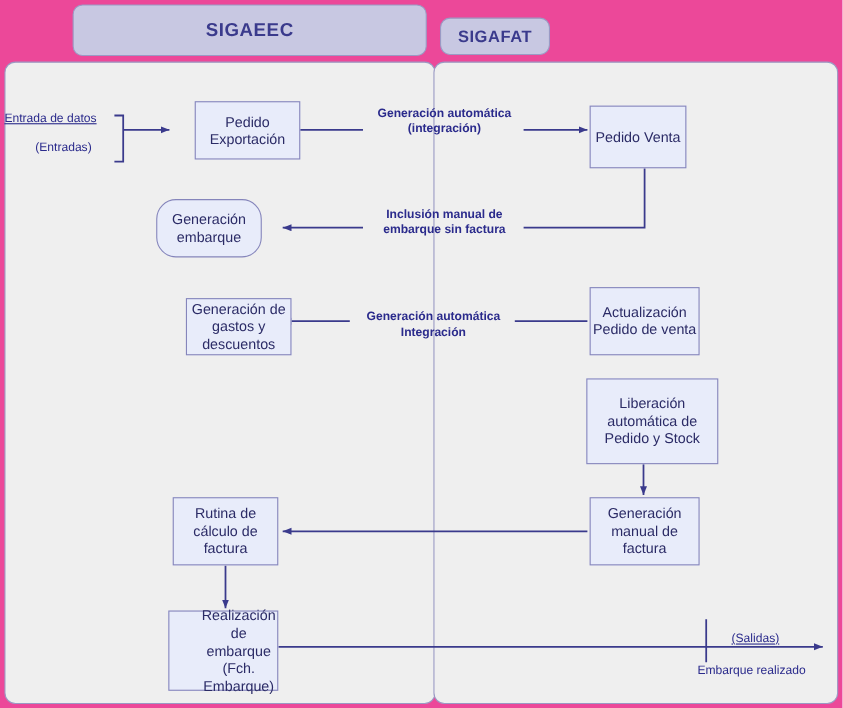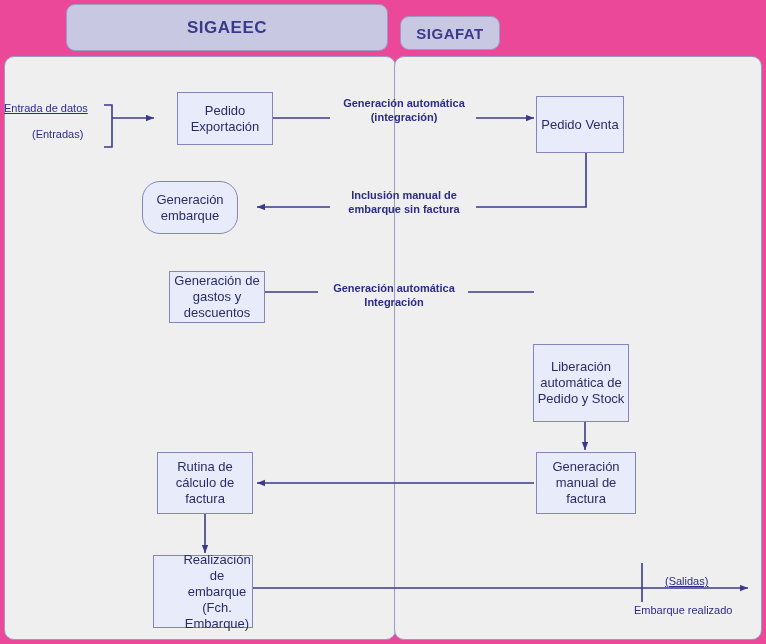--- a/index.html
+++ b/index.html
@@ -166,22 +166,25 @@
   </div>
 
   <div class="box" style="left:142px; top:181px; width:96px; height:53px;border-radius:18px;">
     <span>Generación embarque</span>
   </div>
 
   <div class="box" style="left:157px; top:271px; width:96px; height:52px;margin-left:12px;">
     <span>Generación de gastos y descuentos</span>
   </div>
 
-
-  <div class="box" style="left:533px; top:344px; width:96px; height:78px;">
+  <div class="box" style="left:536px; top:261px; width:100px; height:62px;">
+    <span>Actualización Pedido de venta</span>
+  </div>
+
+  <div class="box" style="left:533px; top:344px; width:120px; height:78px;">
     <span>Liberación automática de Pedido y Stock</span>
   </div>
 
   <div class="box" style="left:536px; top:452px; width:100px; height:62px;">
     <span>Generación manual de factura</span>
   </div>
 
   <div class="box" style="left:157px; top:452px; width:96px; height:62px;">
     <span>Rutina de cálculo de factura</span>
   </div>

